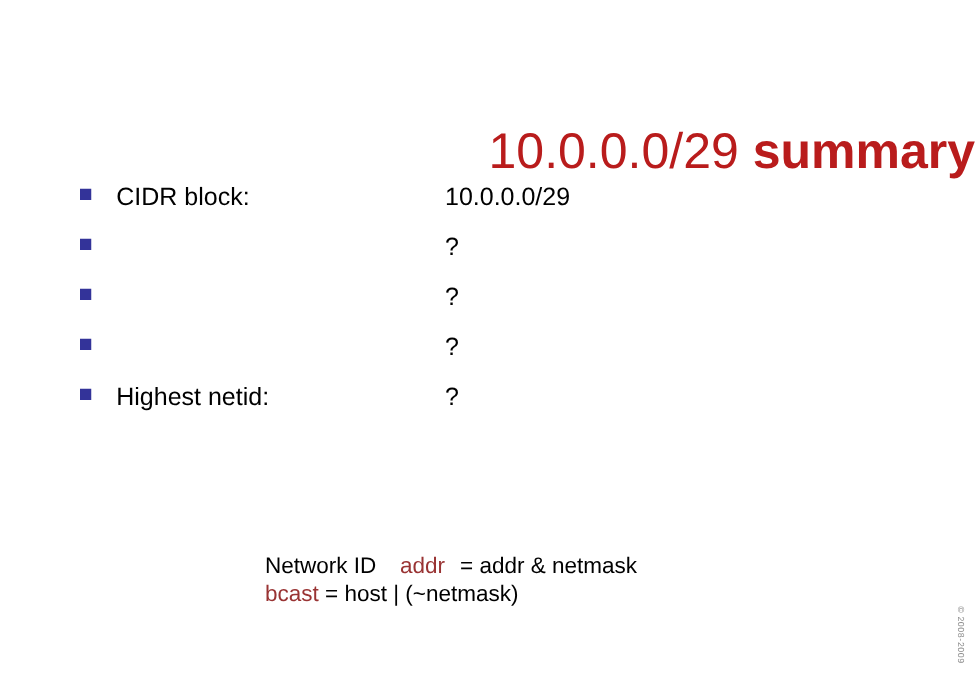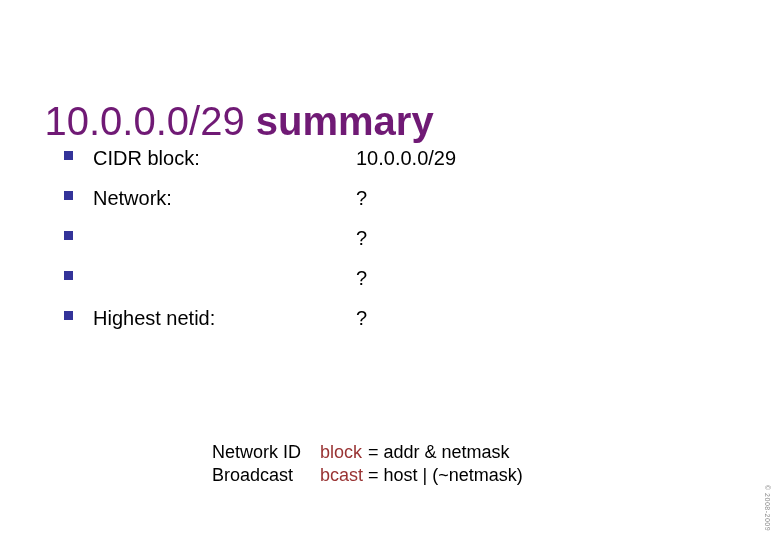--- a/index.html
+++ b/index.html
@@ -15,25 +15,25 @@
     overflow: hidden;
     font-family: "Liberation Sans", "DejaVu Sans", sans-serif;
     color: #000000;
   }
   
   .title {
     position: absolute;
     top: 55px;
     left: 0;
     width: 780px;
-    text-align: left;
+    text-align: right;
     font-size: 40px;
     line-height: 44px;
     white-space: pre;
-    color: #701a75;
+    color: #b91c1c;
   }
   .title .emph {
     font-weight: bold;
   }
   
   .bullet-list {
     position: absolute;
     left: 63px;
     top: 143px;
     width: 640px;
@@ -116,21 +116,20 @@
   <div class="bullet-list">
 
     <div class="bullet-row">
       <span class="bullet-square"></span>
       <span class="bullet-label">CIDR block:</span>
       <span class="bullet-value">10.0.0.0/29</span>
     </div>
 
     <div class="bullet-row">
       <span class="bullet-square"></span>
-      <span class="bullet-label">Network:</span>
       <span class="bullet-value">?</span>
     </div>
 
     <div class="bullet-row">
       <span class="bullet-square"></span>
       <span class="bullet-value">?</span>
     </div>
 
     <div class="bullet-row">
       <span class="bullet-square"></span>
@@ -142,26 +141,25 @@
       <span class="bullet-label">Highest netid:</span>
       <span class="bullet-value">?</span>
     </div>
 
   </div>
 
   <div class="formula-block">
 
     <div class="formula-row">
       <span class="formula-name">Network ID</span>
-      <span class="formula-term">block</span>
+      <span class="formula-term">addr</span>
       <span class="formula-rest">= addr &amp; netmask</span>
     </div>
 
     <div class="formula-row">
-      <span class="formula-name">Broadcast</span>
       <span class="formula-term">bcast</span>
       <span class="formula-rest">= host | (~netmask)</span>
     </div>
 
   </div>
 
   <div class="copyright">© 2008-2009</div>
 
 </div>
 

